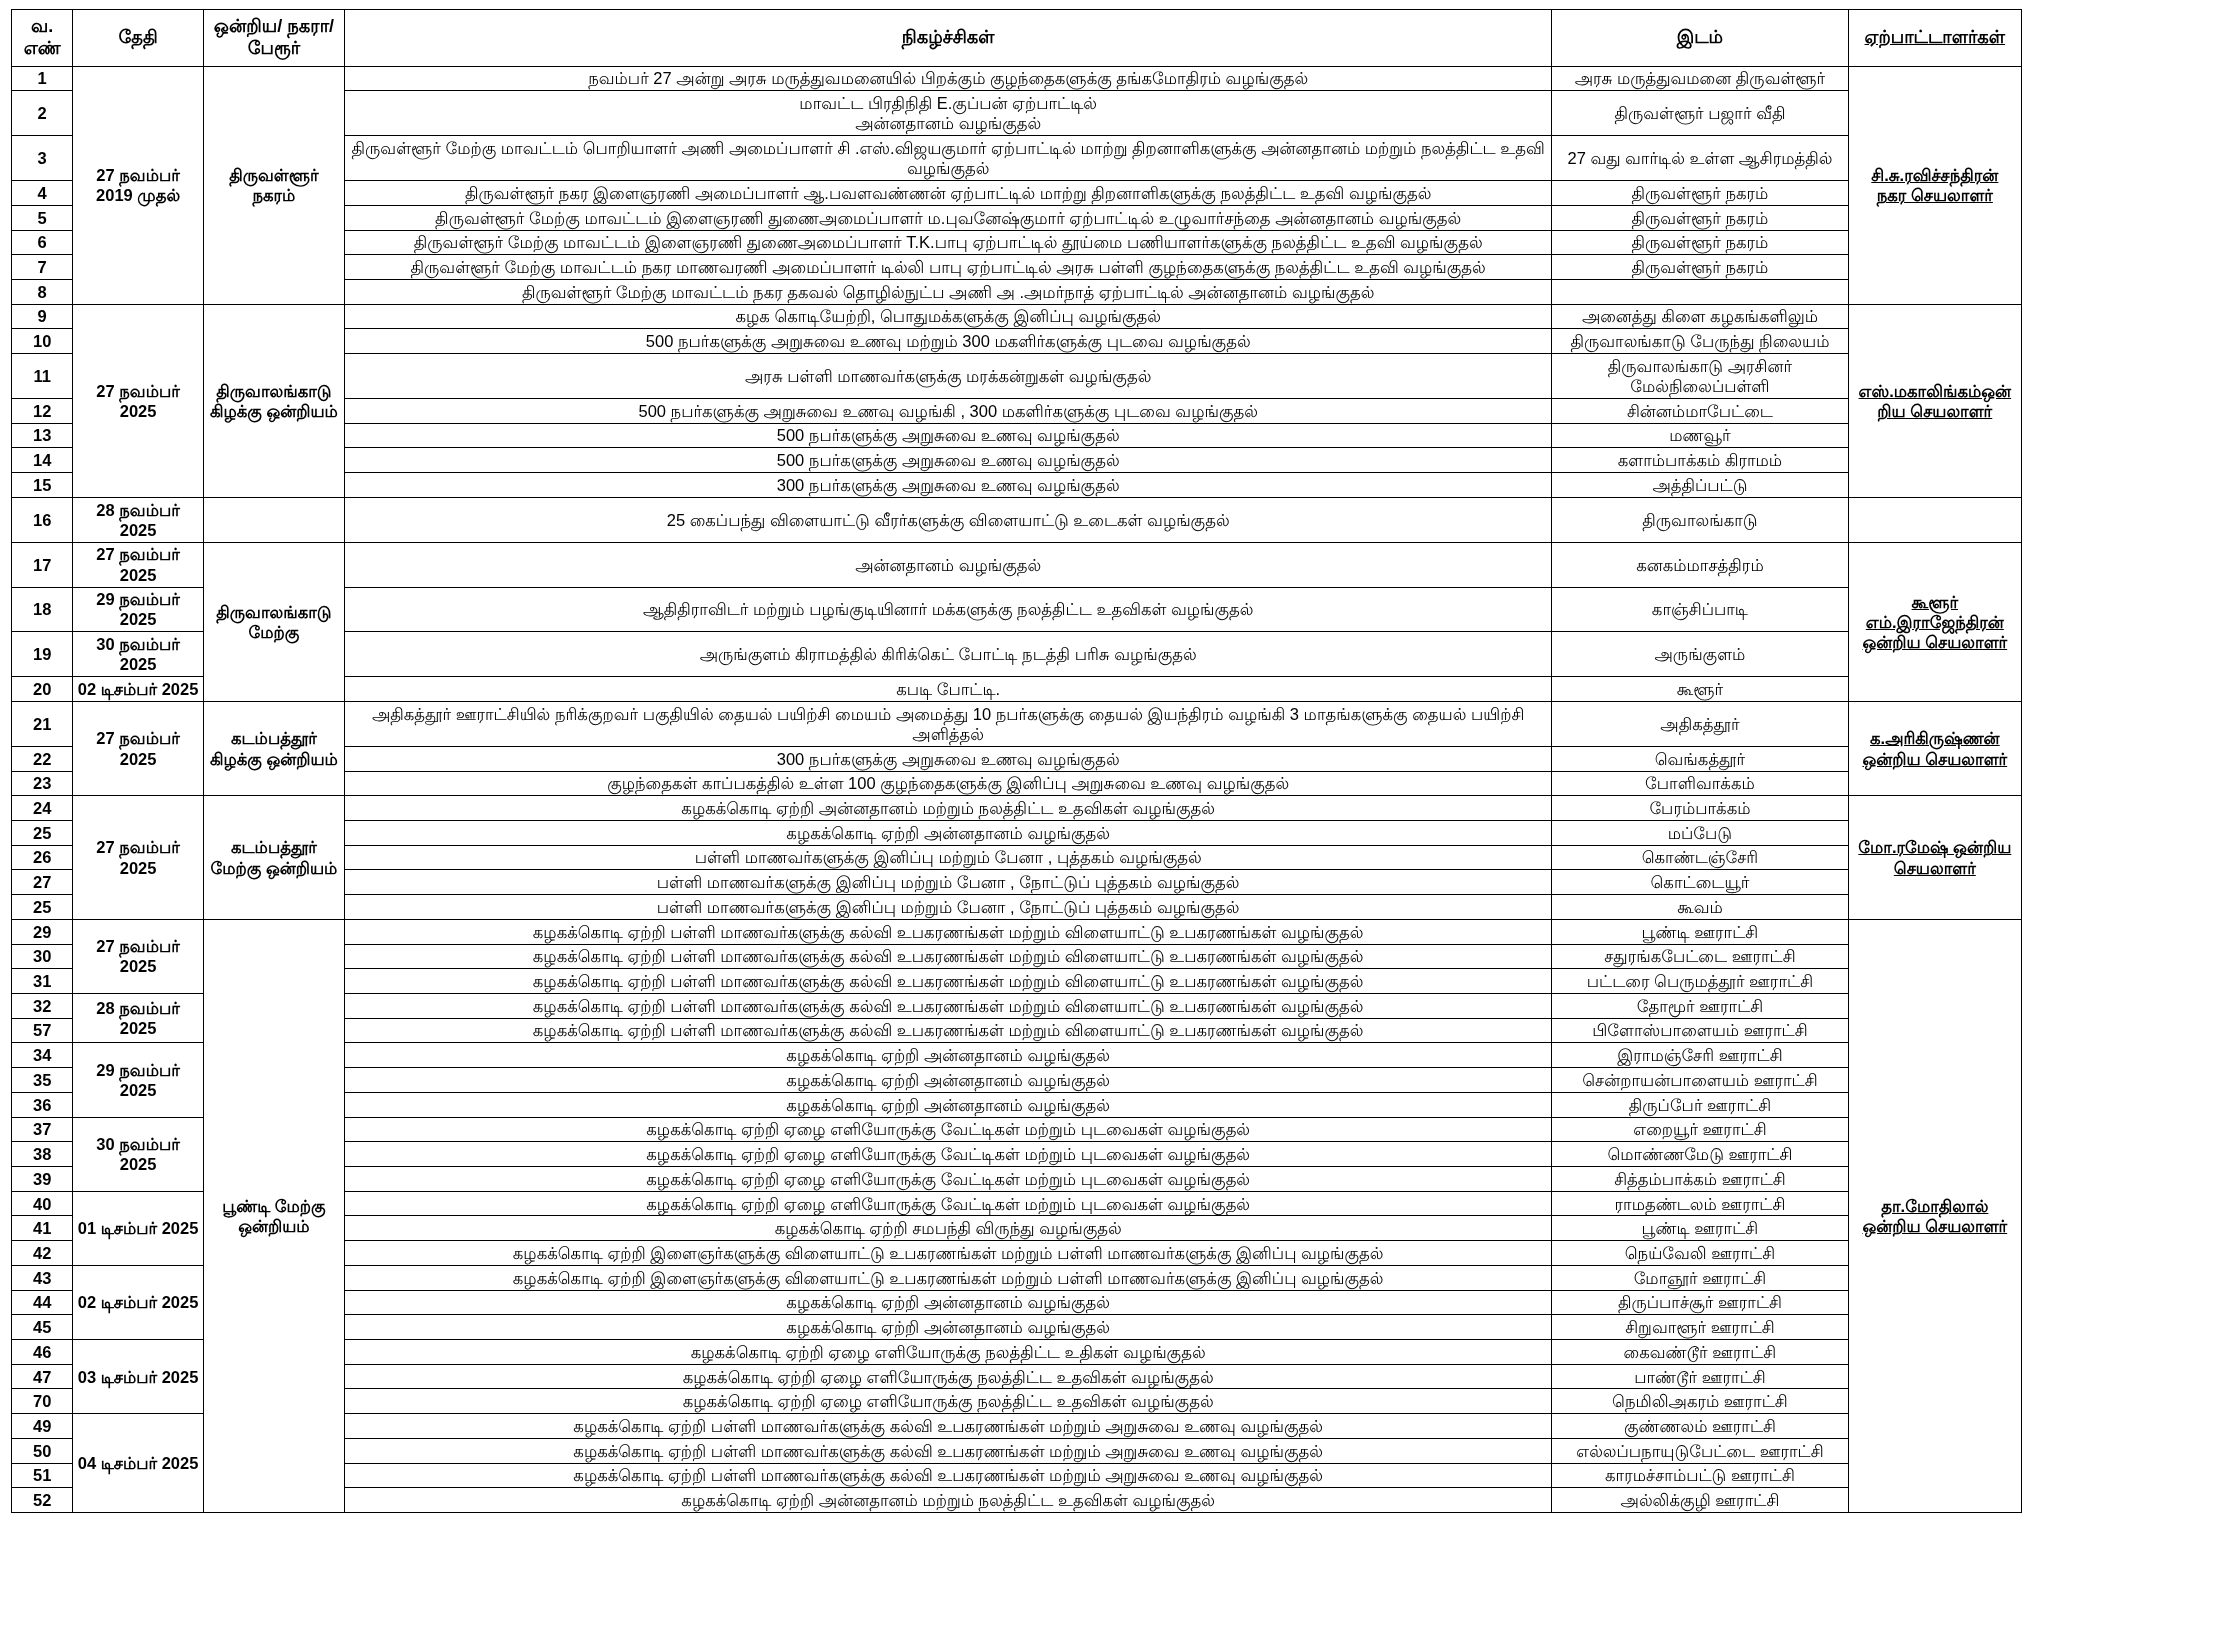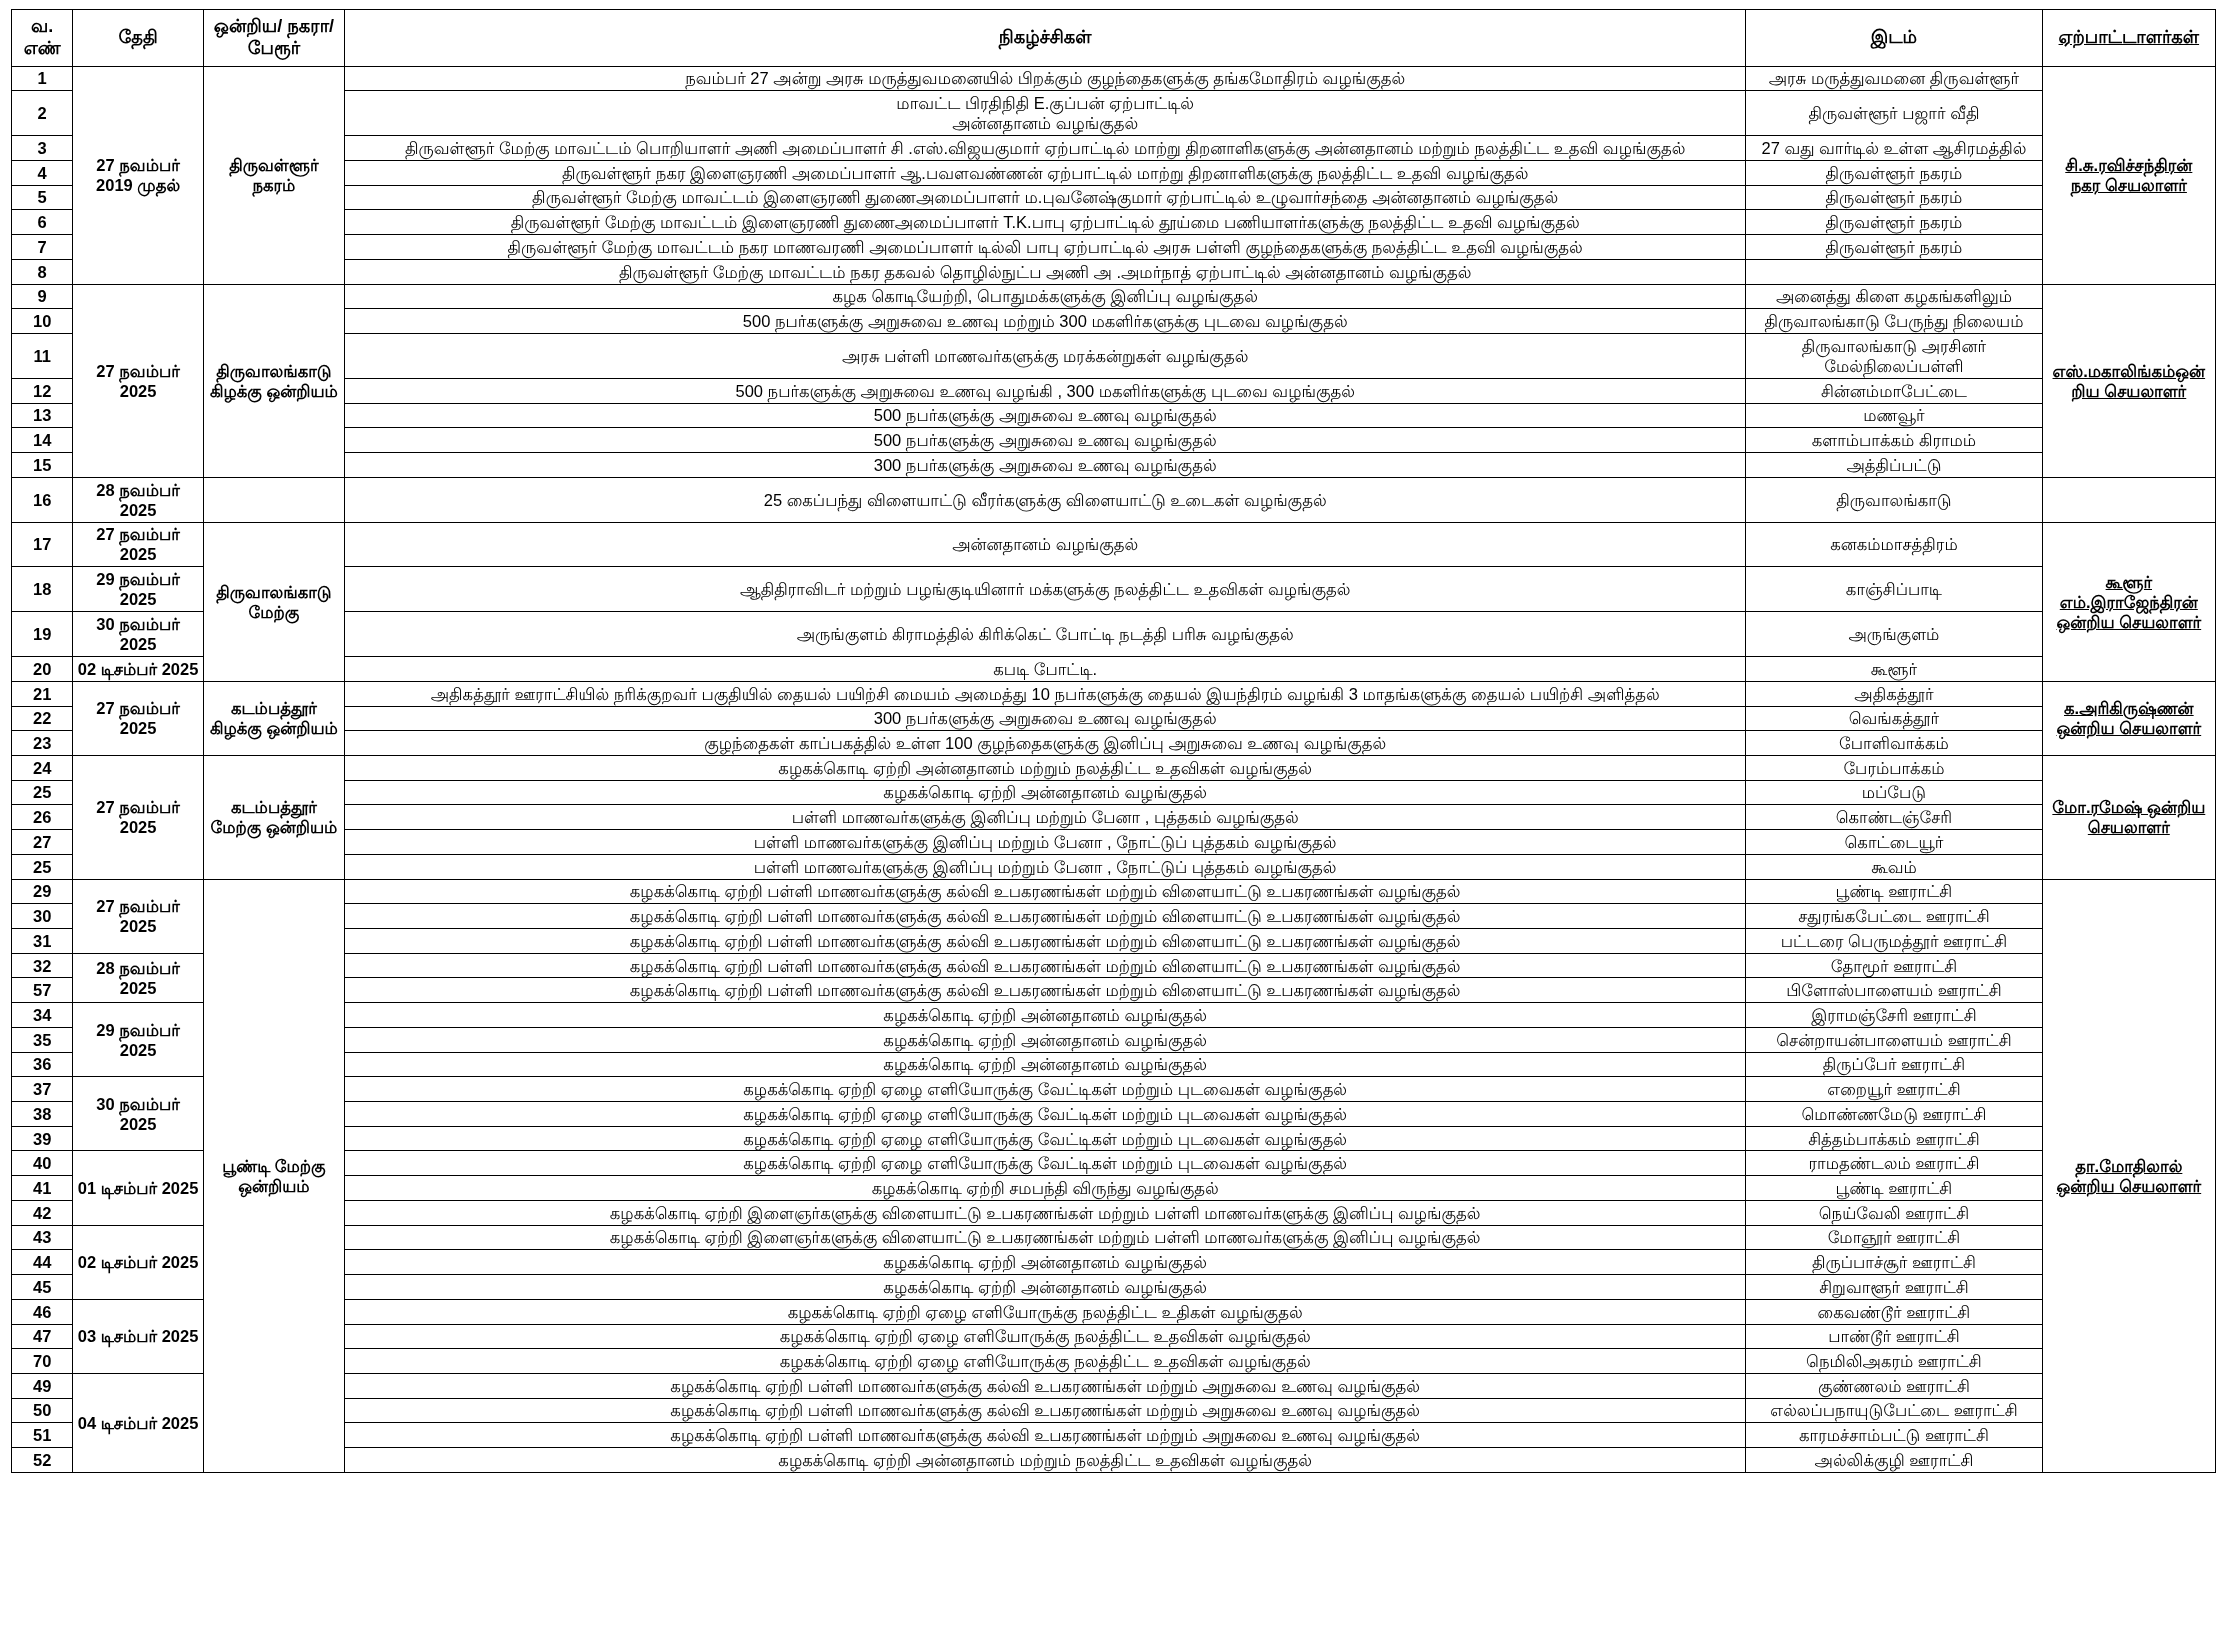--- a/index.html
+++ b/index.html
@@ -12,21 +12,21 @@
     color: #000000;
   }
   #sheet {
     width: 2227px;
     box-sizing: border-box;
     padding: 8.6px 11px 11px 11px;
   }
   table.grid {
     border-collapse: collapse;
     table-layout: fixed;
-    width: 2205px;
+    width: 2011px;
   }
   table.grid th, table.grid td {
     border: 1.2px solid #000000;
     padding: 1.8px 3.7px;
     font-size: 16.5px;
     line-height: 1.22;
     text-align: center;
     vertical-align: middle;
     word-wrap: break-word;
     overflow-wrap: break-word;

